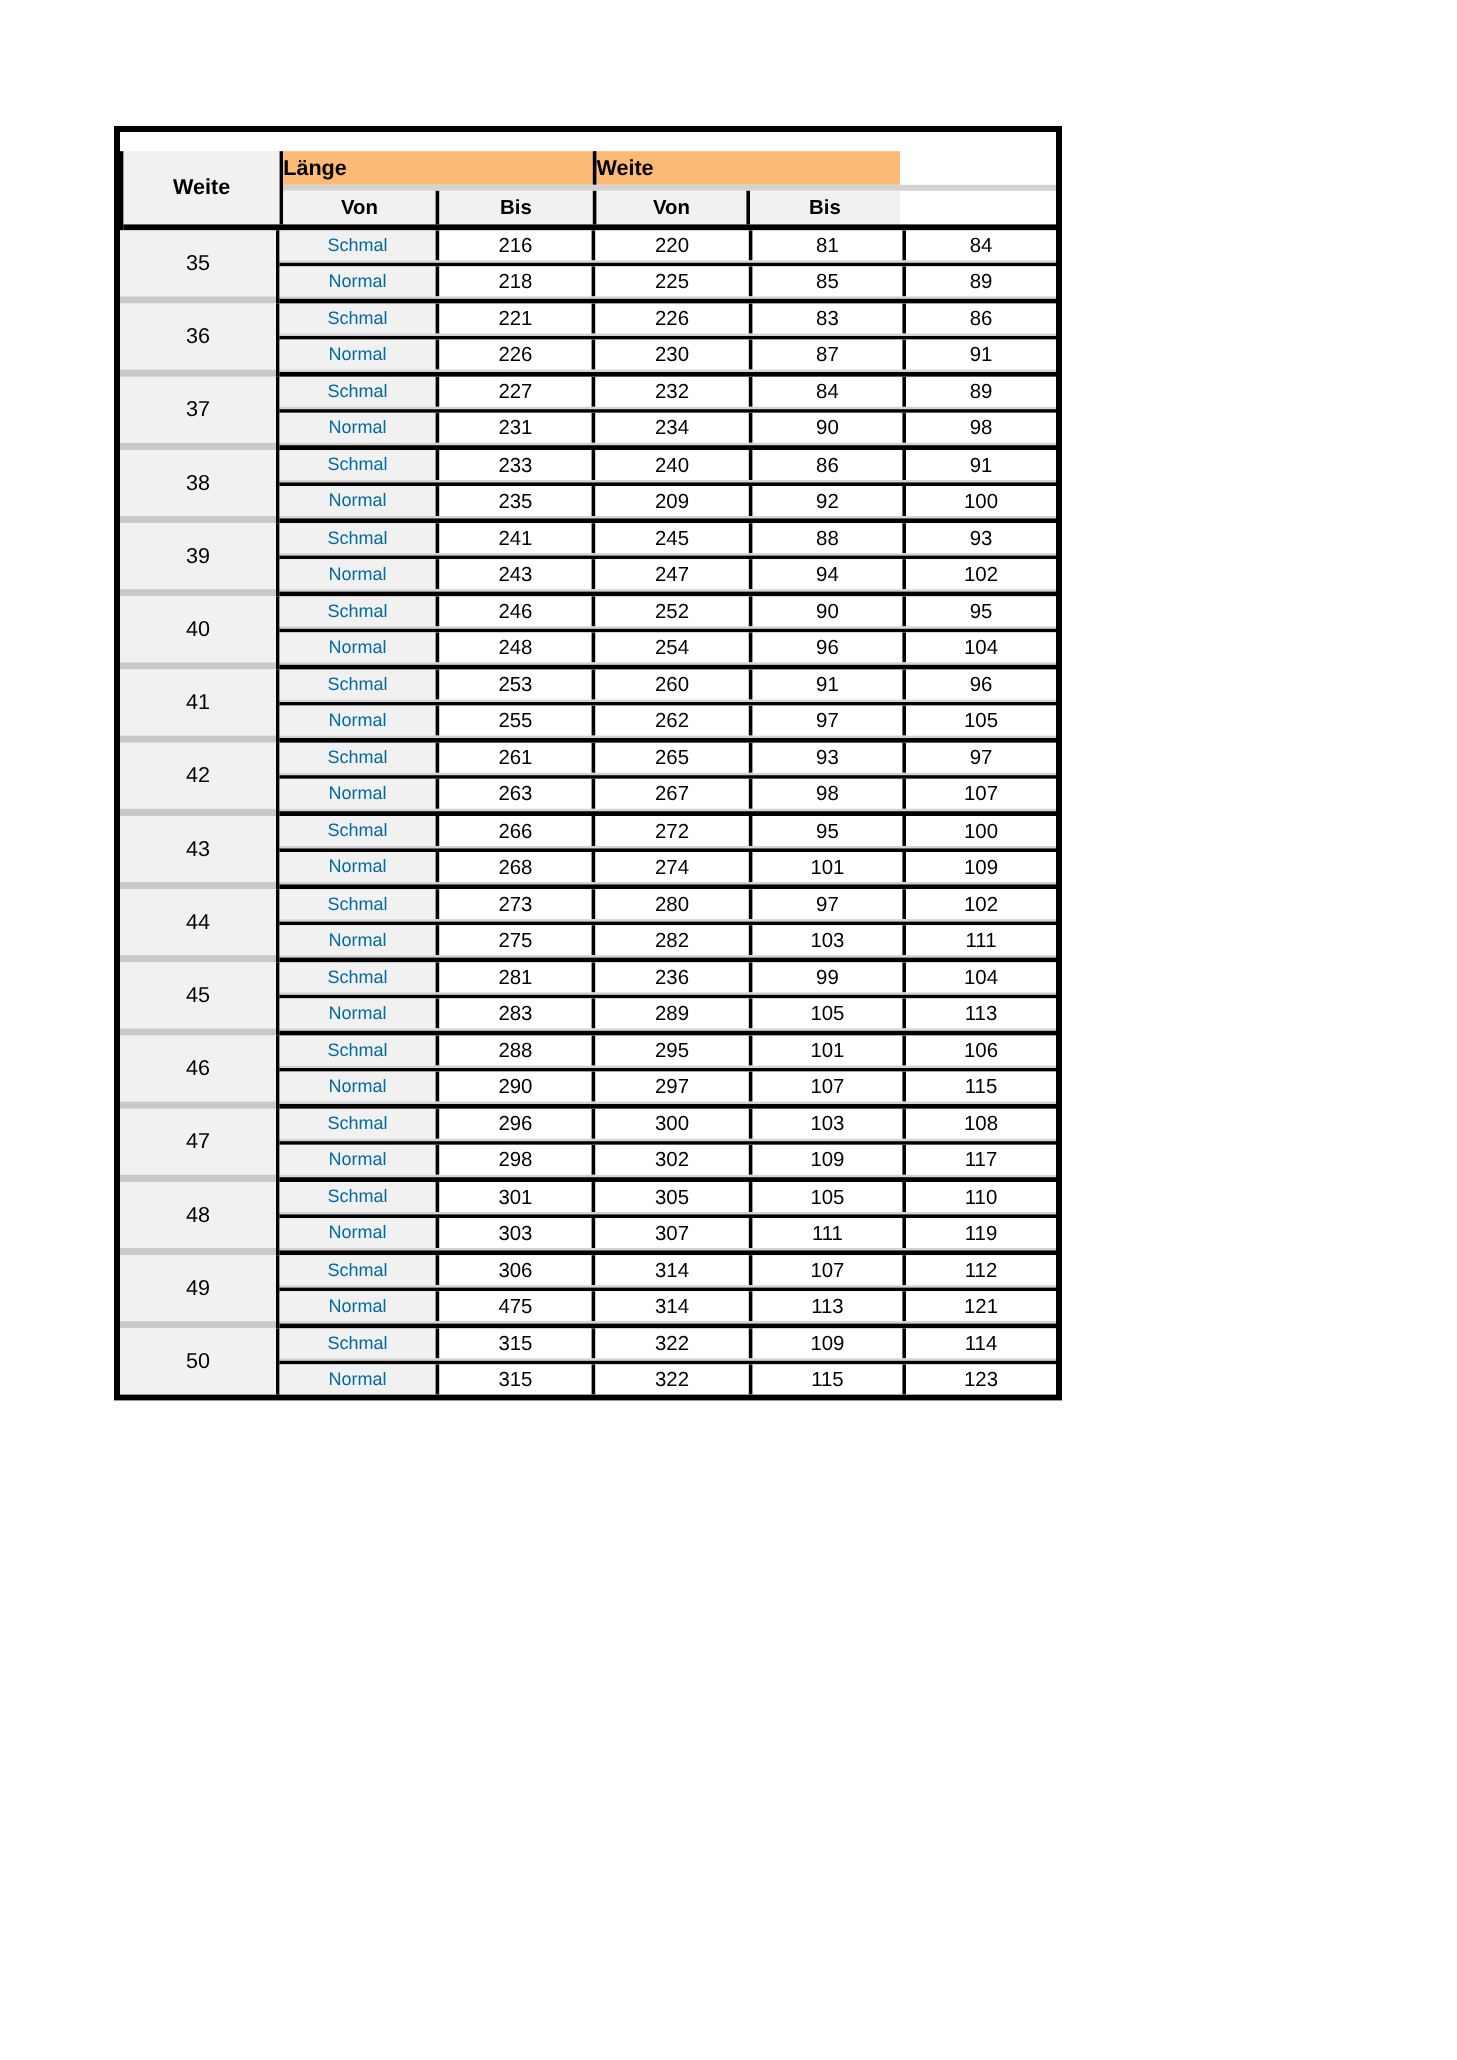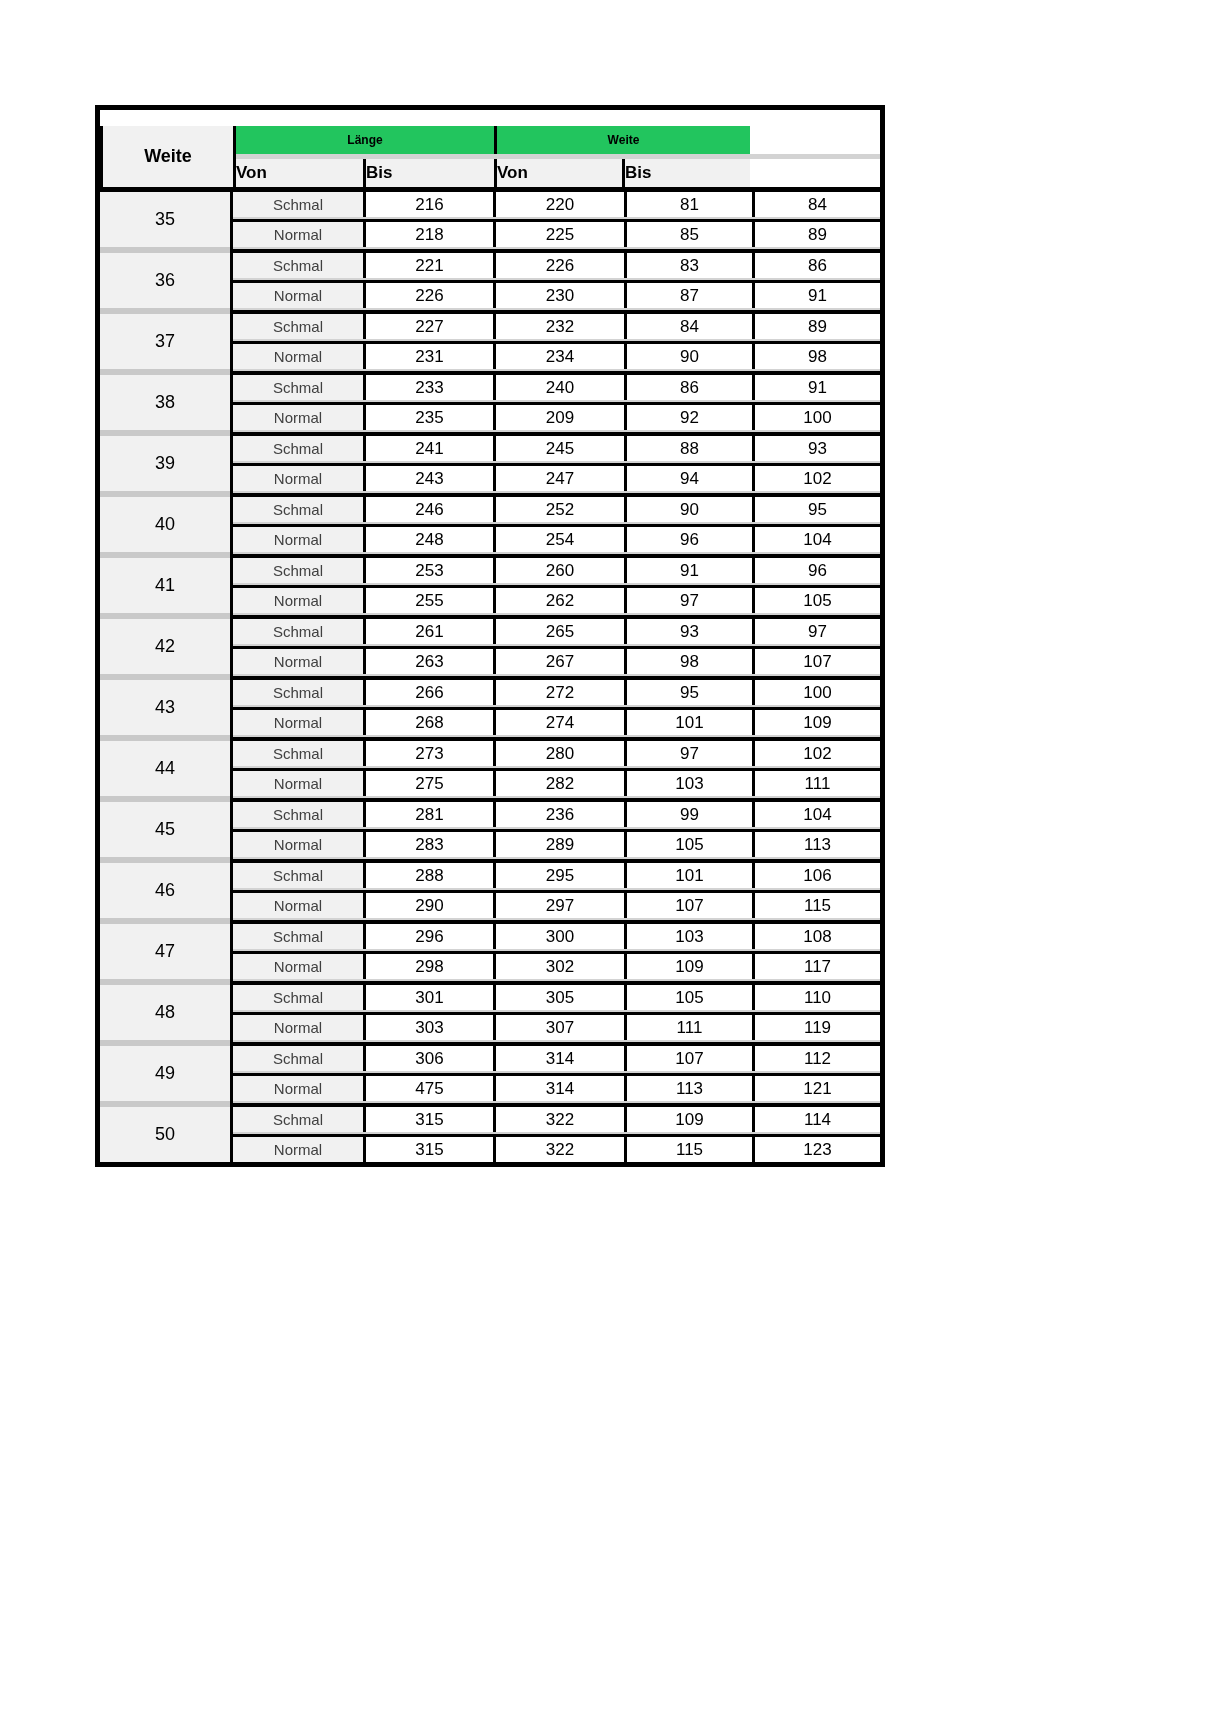--- a/index.html
+++ b/index.html
@@ -24,47 +24,47 @@
   .h-left-band { height:5px; background:#c9c9c9; }
   .h-right { flex:1; border-left:3px solid #000; display:flex; flex-direction:column;margin-top:16px; }
   .h-top { display:flex; height:61px; }
   .h-weite {
     width:130px; background:#f1f1f1; display:flex; align-items:center; justify-content:center;
     font-weight:bold; font-size:18px;
   }
   .h-lw { flex:1; border-left:3px solid #000; display:flex; flex-direction:column; }
   .h-lw-top { display:flex; height:28px; }
   .h-laenge, .h-weite2 {
-    background:#22c55e; text-align:center; line-height:28px; font-weight:bold; font-size:12px;
+    background:#fdba74; line-height:28px; font-weight:bold; font-size:18px;
   }
   .h-laenge { width:258px; }
   .h-weite2 { width:256px; border-left:3px solid #000; }
   .h-band { height:5px; background:#d3d3d3; }
   .h-lw-bot { display:flex; height:28px; }
   .h-vb {
-    background:#f1f1f1; text-align:left; line-height:28px; font-weight:bold; font-size:17px;
+    background:#f1f1f1; text-align:center; line-height:28px; font-weight:bold; font-size:17px;
   }
   .h-vb.c1 { width:127px; }
   .h-vb.c2 { width:131px; border-left:3px solid #000; }
   .h-vb.c3 { width:128px; border-left:3px solid #000; }
   .h-vb.c4 { width:128px; border-left:3px solid #000; }
   .h-underband { height:5px; background:#000; }
 
   
   .group { display:flex; }
   .g-left { width:130px; display:flex; flex-direction:column; }
   .size-cell {
     height:55px; background:#f1f1f1; display:flex; align-items:center; justify-content:center;
     font-weight:normal; font-size:18px;
   }
   .g-left-band { height:6px; background:#c9c9c9; }
   .g-right { flex:1; border-left:3px solid #000; display:flex; flex-direction:column; }
   .row { display:grid; grid-template-columns:130px 130px 131px 128px 128px; height:25px; }
   .cell { text-align:center; line-height:25px; overflow:hidden; }
-  .cell.label { background:#f1f1f1; font-size:15px; color:#404040; }
+  .cell.label { background:#f1f1f1; font-size:15px; color:#0369a1; }
   .cell.num  { background:#ffffff; font-size:17px; border-left:3px solid #000; }
   .sep-intra .gray { height:2px; background:#d3d3d3; }
   .sep-intra .blk  { height:3px; background:#000; }
   .sep-group .gray { height:2px; background:#d3d3d3; }
   .sep-group .blk  { height:4px; background:#000; }
   .group:last-child .g-left-band { display:none; }
   .group:last-child .sep-group { display:none; }
 </style>
 </head>
 <body>

